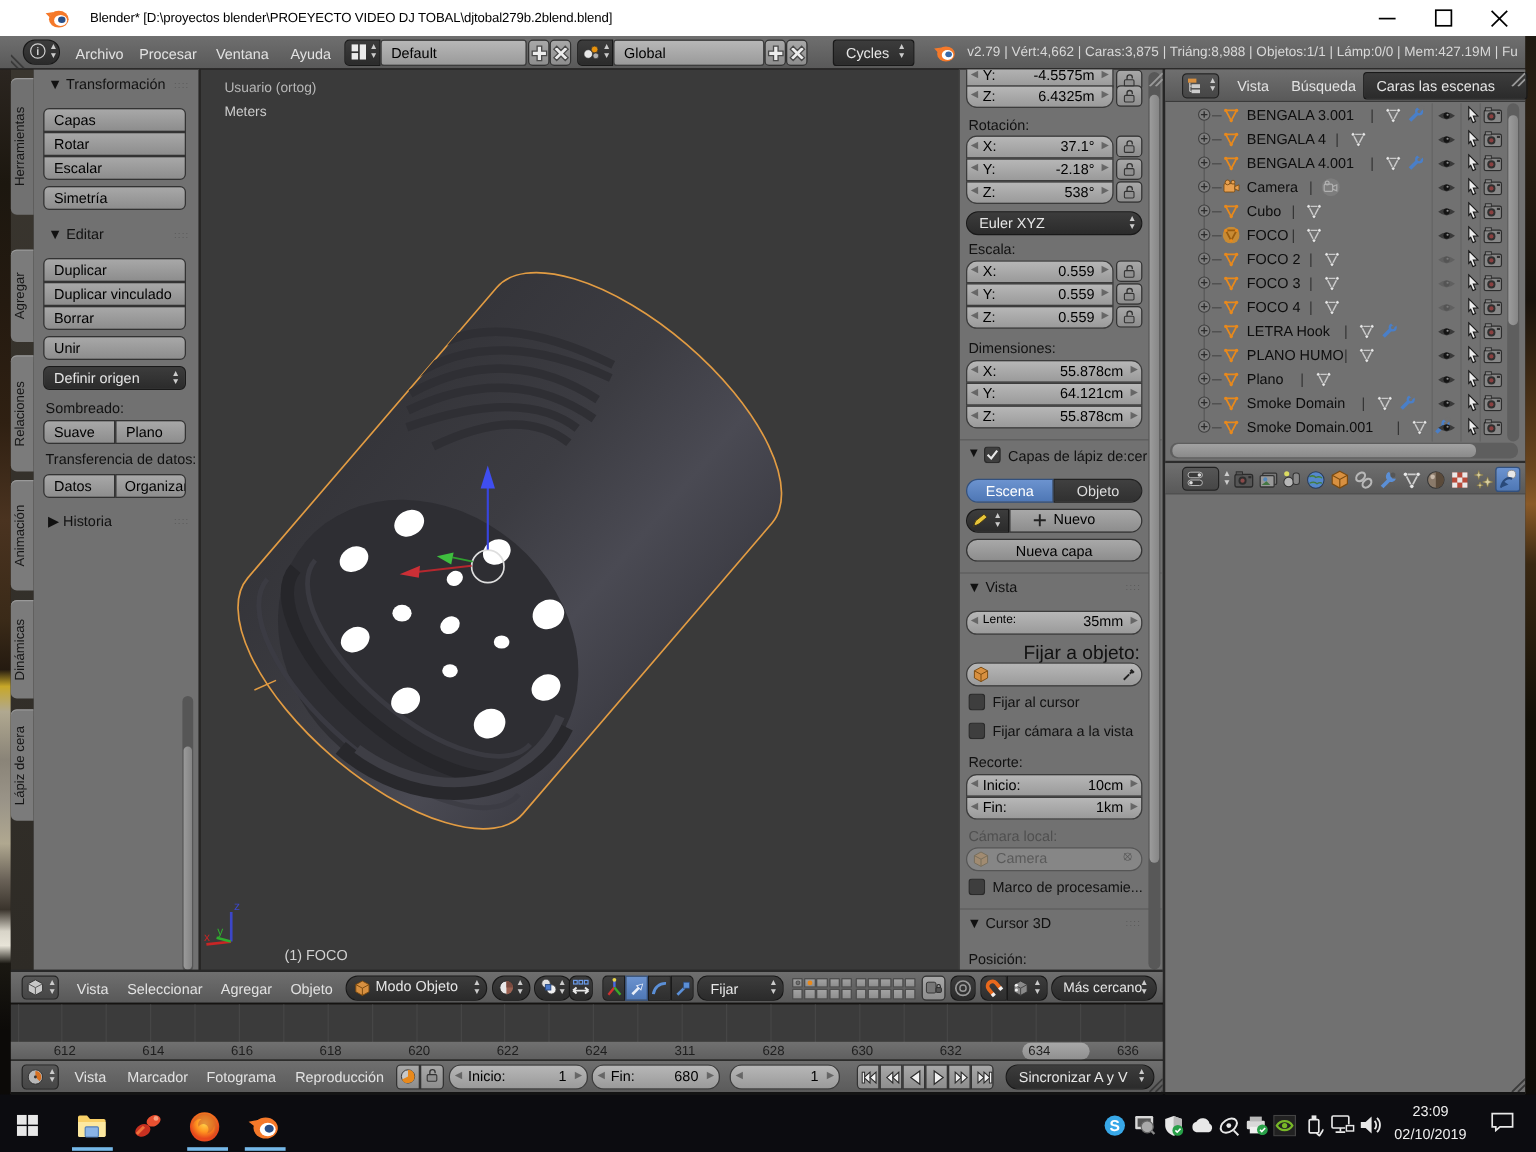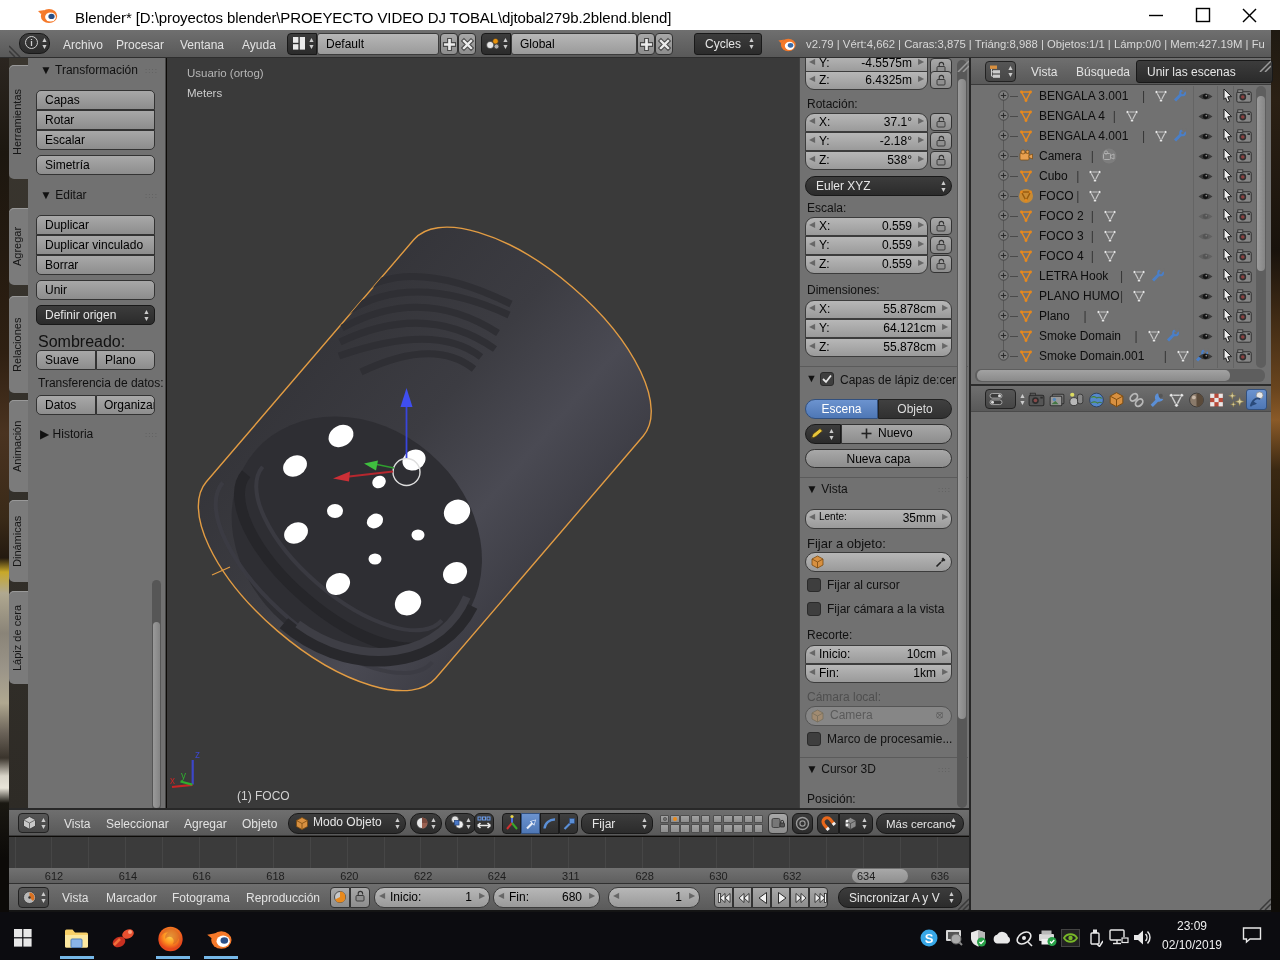--- a/index.html
+++ b/index.html
@@ -12,21 +12,21 @@
 </style></head>
 <body>
 
 <div class="abs" style="left:0;top:0;width:1280px;height:30px;background:#fff"></div>
 <svg class="abs" style="left:36px;top:6px" width="22" height="19" viewBox="0 0 22 19">
  <path d="M2 5 L9 4 C5 7 5 8 7 10 Z" fill="#f5792a"></path>
  <ellipse cx="13" cy="10" rx="8.2" ry="7" fill="#f5792a"></ellipse>
  <ellipse cx="14.5" cy="11" rx="5.4" ry="4.6" fill="#fff"></ellipse>
  <ellipse cx="15.5" cy="10.4" rx="3.1" ry="2.7" fill="#2a4f87"></ellipse>
 </svg>
-<div class="abs" style="left:75px;top:9px;font-size:15px;letter-spacing:-0.1px;color:#000">Blender* [D:\proyectos blender\PROEYECTO VIDEO DJ TOBAL\djtobal279b.2blend.blend]</div>
+<div class="abs" style="left:75px;top:9px;font-size:11px;letter-spacing:-0.1px;color:#000">Blender* [D:\proyectos blender\PROEYECTO VIDEO DJ TOBAL\djtobal279b.2blend.blend]</div>
 <svg class="abs" style="left:1140px;top:0" width="140" height="30" viewBox="0 0 140 30">
  <line x1="9" y1="15.5" x2="23" y2="15.5" stroke="#000" stroke-width="1.4"></line>
  <rect x="56.5" y="8.5" width="13" height="13" fill="none" stroke="#000" stroke-width="1.4"></rect>
  <line x1="103" y1="9" x2="116" y2="22" stroke="#000" stroke-width="1.4"></line>
  <line x1="116" y1="9" x2="103" y2="22" stroke="#000" stroke-width="1.4"></line>
 </svg>
 
 <div class="abs hdr" style="left:0;top:30px;width:1280px;height:28px;border-bottom:1px solid #2e2e2e"></div>
 <div class="abs dbtn" style="left:19px;top:33px;width:31px;height:21px;border-radius:10px"></div>
 <div class="abs" style="left:25px;top:36px;width:13px;height:13px;border:1.5px solid #cfcfcf;border-radius:50%;color:#cfcfcf;font-size:9px;text-align:center;line-height:13px;font-weight:bold">i</div>
@@ -106,21 +106,21 @@
 <div class="abs lbtn btxt" style="left:36px;top:130px;width:119px;height:20px;border-radius:0 0 5px 5px;padding:2px 0 0 8px">Escalar</div>
 <div class="abs lbtn btxt" style="left:36px;top:155px;width:119px;height:20px;border-radius:5px;padding:2px 0 0 8px">Simetría</div>
 <div class="abs" style="left:40px;top:188px;font-size:12px;color:#111">▼ Editar</div>
 <div class="abs" style="left:145px;top:191px;color:#5a5a5a;font-size:8px;letter-spacing:1px">::::</div>
 <div class="abs lbtn btxt" style="left:36px;top:215px;width:119px;height:20px;border-radius:5px 5px 0 0;padding:2px 0 0 8px">Duplicar</div>
 <div class="abs lbtn btxt" style="left:36px;top:235px;width:119px;height:20px;border-radius:0;padding:2px 0 0 8px">Duplicar vinculado</div>
 <div class="abs lbtn btxt" style="left:36px;top:255px;width:119px;height:20px;border-radius:0 0 5px 5px;padding:2px 0 0 8px">Borrar</div>
 <div class="abs lbtn btxt" style="left:36px;top:280px;width:119px;height:20px;border-radius:5px;padding:2px 0 0 8px">Unir</div>
 <div class="abs dbtn" style="left:36px;top:305px;width:119px;height:20px;border-radius:5px;font-size:12px;padding:2px 0 0 8px">Definir origen</div>
 <div class="abs" style="left:143px;top:308px;color:#ccc;font-size:7px;line-height:7px">▲<br>▼</div>
-<div class="abs" style="left:38px;top:333px;font-size:16px;color:#111">Sombreado:</div>
+<div class="abs" style="left:38px;top:333px;font-size:12px;color:#111">Sombreado:</div>
 <div class="abs lbtn btxt" style="left:36px;top:350px;width:60px;height:20px;border-radius:5px 0 0 5px;padding:2px 0 0 8px">Suave</div>
 <div class="abs lbtn btxt" style="left:96px;top:350px;width:59px;height:20px;border-radius:0 5px 5px 0;padding:2px 0 0 8px">Plano</div>
 <div class="abs" style="left:38px;top:376px;font-size:12px;color:#111">Transferencia de datos:</div>
 <div class="abs lbtn btxt" style="left:36px;top:395px;width:60px;height:20px;border-radius:5px 0 0 5px;padding:2px 0 0 8px">Datos</div>
 <div class="abs lbtn btxt" style="left:96px;top:395px;width:59px;height:20px;border-radius:0 5px 5px 0;padding:2px 0 0 7px;overflow:hidden;white-space:nowrap">Organizar</div>
 <div class="abs" style="left:40px;top:427px;font-size:12px;color:#111">▶ Historia</div>
 <div class="abs" style="left:145px;top:430px;color:#5a5a5a;font-size:8px;letter-spacing:1px">::::</div>
 
 <div class="abs" style="left:152px;top:580px;width:9px;height:230px;background:#565656;border-radius:5px"></div>
 <div class="abs" style="left:153px;top:622px;width:7px;height:186px;background:linear-gradient(90deg,#9a9a9a,#848484);border-radius:4px"></div>
@@ -317,21 +317,21 @@
 <div class="abs" style="left:878px;top:426px;font-size:12px;color:#000">Nuevo</div>
 <div class="abs lbtn" style="left:805px;top:449px;width:147px;height:19px;border-radius:10px;text-align:center;font-size:12px;padding-top:2px">Nueva capa</div>
 <div class="abs" style="left:800px;top:477px;width:168px;height:1px;background:#5b5b5b"></div>
 <div class="abs" style="left:806px;top:482px;font-size:12px;color:#111">▼ Vista</div>
 <div class="abs" style="left:938px;top:485px;color:#5a5a5a;font-size:8px;letter-spacing:1px">::::</div>
 <div class="abs fld" style="left:805px;top:509px;width:147px;height:20px;border-radius:9px 9px 9px 9px;"></div>
 <div class="abs" style="left:809px;top:512px;font-size:8px;color:rgba(0,0,0,.4)">◀</div>
 <div class="abs" style="left:819px;top:511px;font-size:10px;color:#000">Lente:</div>
 <div class="abs" style="left:805px;top:511px;width:131px;text-align:right;font-size:12px;color:#000">35mm</div>
 <div class="abs" style="left:942px;top:512px;font-size:8px;color:rgba(0,0,0,.4)">▶</div>
-<div class="abs" style="left:807px;top:536px;font-size:13px;color:#111">Fijar a objeto:</div>
+<div class="abs" style="left:853px;top:536px;font-size:16px;color:#111">Fijar a objeto:</div>
 <div class="abs fld" style="left:805px;top:552px;width:147px;height:20px;border-radius:10px"></div>
 <svg class="abs" style="left:810px;top:555px" width="15" height="14">
     <path d="M7.5 1 L13 4 L13 10 L7.5 13 L2 10 L2 4 Z" fill="#d89040" stroke="#7a4a10" stroke-width="0.8"></path>
     <path d="M2 4 L7.5 7 L13 4 M7.5 7 L7.5 13" fill="none" stroke="#7a4a10" stroke-width="0.8"></path>
   </svg>
 <svg class="abs" style="left:935px;top:555px" width="13" height="13">
     <path d="M1.5 11.5 L6 7 M6.5 6.5 L9 4" stroke="#222" stroke-width="1.6" fill="none"></path>
     <path d="M8 2.5 L10.5 5 L9 6.5 L6.5 4 Z" fill="#222"></path>
   </svg>
 <svg class="abs" style="left:807px;top:578px" width="14" height="14">
@@ -380,21 +380,21 @@
     <rect x="1" y="1.5" width="7" height="3.4" fill="#d89040"></rect>
     <rect x="4" y="6.2" width="7" height="3.2" fill="#ccc"></rect>
     <rect x="4" y="10.6" width="7" height="3.2" fill="#ccc"></rect>
     <line x1="2.5" y1="5" x2="2.5" y2="12" stroke="#ccc"></line>
     <line x1="2.5" y1="7.8" x2="4" y2="7.8" stroke="#ccc"></line>
     <line x1="2.5" y1="12.2" x2="4" y2="12.2" stroke="#ccc"></line>
   </svg>
 <div class="abs" style="left:1007px;top:64px;color:#ccc;font-size:7px;line-height:7px">▲<br>▼</div>
 <div class="abs mtxt" style="left:1031px;top:65px">Vista</div>
 <div class="abs mtxt" style="left:1076px;top:65px">Búsqueda</div>
-<div class="abs dbtn" style="left:1136px;top:60px;width:137px;height:23px;border-radius:3px;font-size:12px;padding:4px 0 0 10px">Unir las escenas</div>
+<div class="abs dbtn" style="left:1136px;top:60px;width:137px;height:23px;border-radius:3px;font-size:12px;padding:4px 0 0 10px">Caras las escenas</div>
 <div class="abs" style="left:1003px;top:92px;width:1px;height:268px;background:#575757"></div>
 <svg class="abs" style="left:998px;top:90px" width="12" height="12">
     <circle cx="5.5" cy="5.5" r="4.7" fill="#7e7e7e" stroke="#3f3f3f" stroke-width="0.9"></circle>
     <line x1="2.8" y1="5.5" x2="8.2" y2="5.5" stroke="#2c2c2c" stroke-width="1.1"></line>
     <line x1="5.5" y1="2.8" x2="5.5" y2="8.2" stroke="#2c2c2c" stroke-width="1.1"></line>
   </svg>
 <div class="abs" style="left:1010px;top:95.5px;width:8px;height:1px;background:#4a4a4a"></div>
 <svg class="abs" style="left:1019px;top:89px" width="14" height="14">
     <path d="M2.5 3 H11.5 L7 11.5 Z" fill="none" stroke="#e8891c" stroke-width="1.5"></path>
     <circle cx="2.5" cy="3" r="1.4" fill="#e8891c"></circle>

